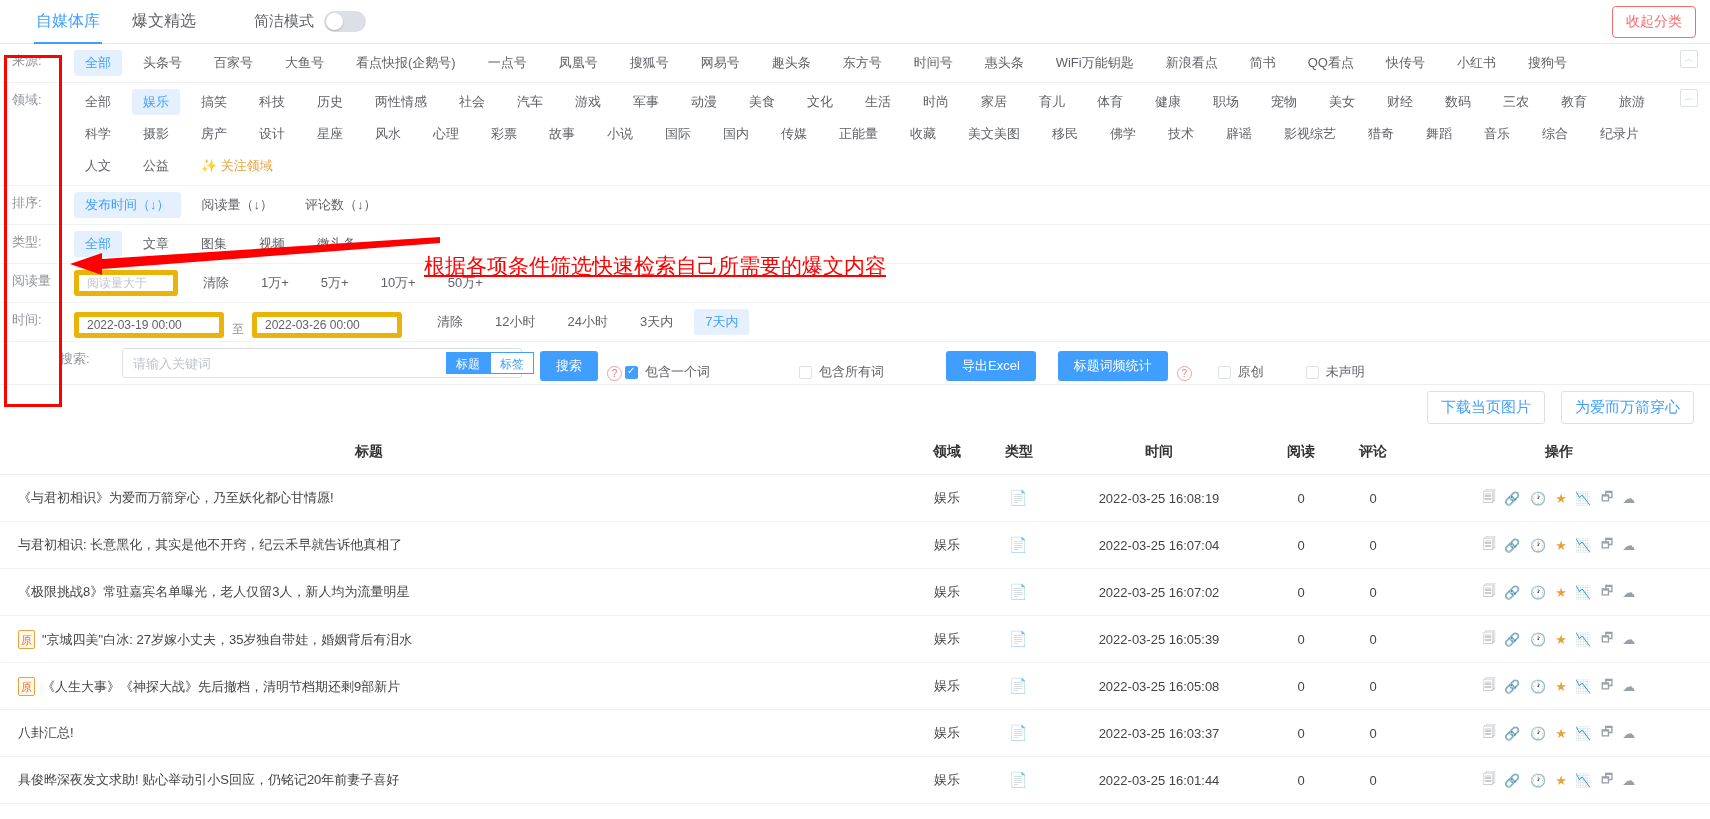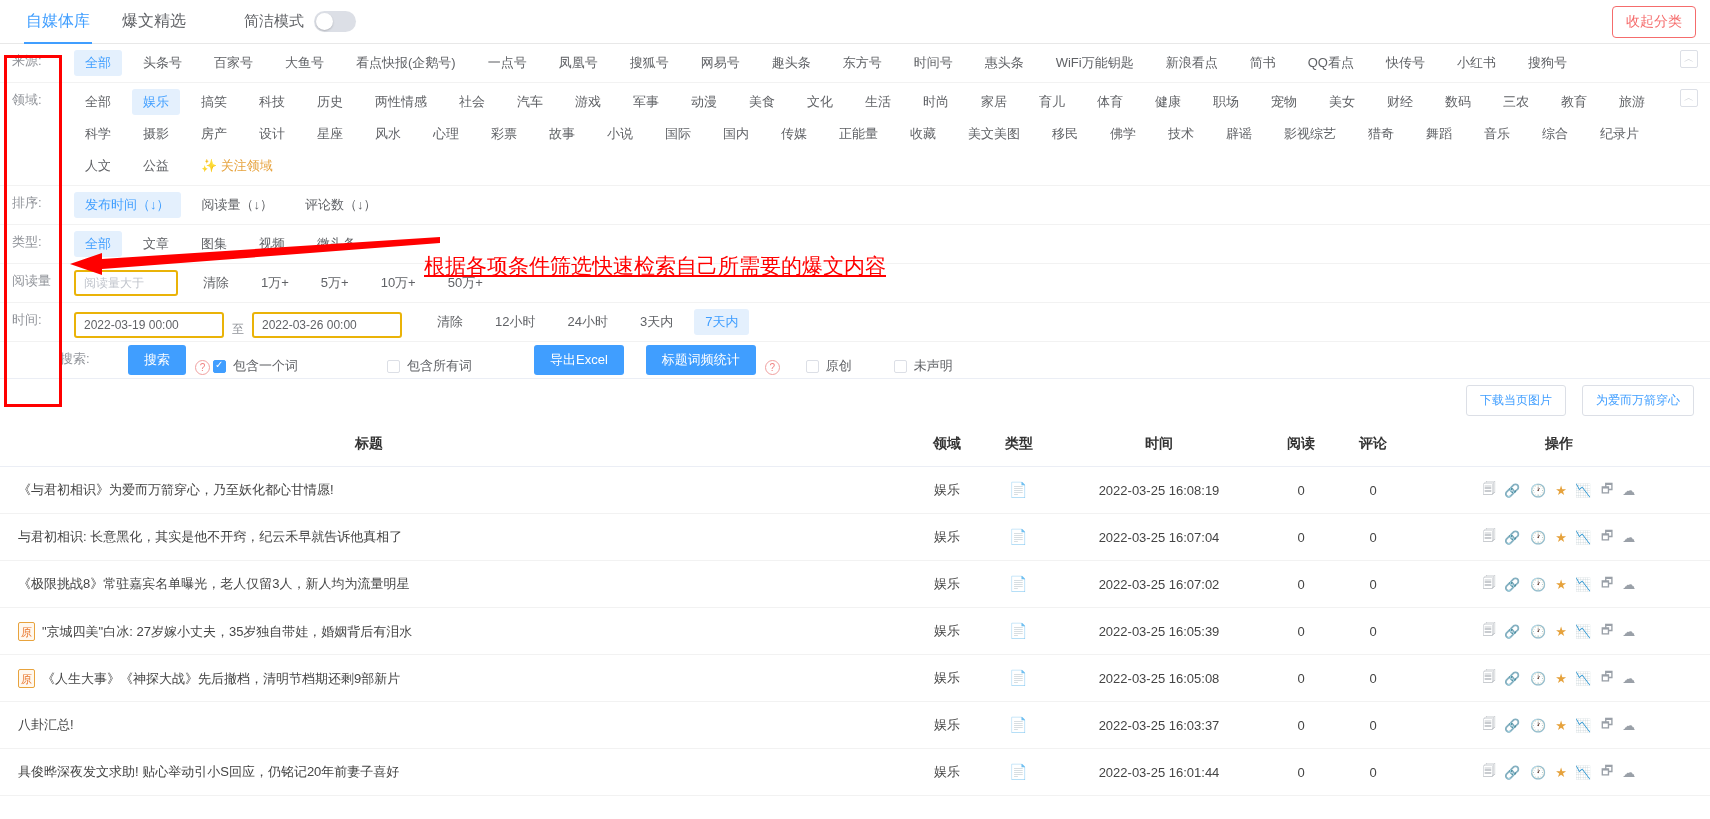--- a/index.html
+++ b/index.html
@@ -12,21 +12,21 @@
     font-size: 13px;
     color: #333;
   }
   #app { position: relative; width: 1710px; height: 819px; background:#fff; }
 
   
   .topbar {
     height: 44px;
     display: flex;
     align-items: center;
-    padding-left: 24px;
+    padding-left: 34px;
     border-bottom: 1px solid #e8e8e8;
     background: #fff;
     position: relative;
   }
   .top-tab {
     font-size: 16px;
     color: #606266;
     margin-right: 28px;
     padding: 10px 2px 11px 2px;
     cursor: pointer;
@@ -96,21 +96,21 @@
   .fold-icon {
     position: absolute; right: 12px; top: 6px;
     width: 18px; height: 18px;
     border: 1px solid #dcdfe6; border-radius: 2px;
     color: #c0c4cc; font-size: 10px; line-height: 16px; text-align: center;
     cursor: pointer; background: #fff;
   }
 
   
   .inp {
-    border: 2px solid #eab308; border-radius: 3px;
+    border: 5px solid #eab308; border-radius: 3px;
     height: 26px; padding: 0 8px; font-size: 12px; color: #606266;
     background: #fff; outline: none;
     font-family: "Liberation Sans", sans-serif;
   }
   .inp::placeholder { color: #c0c4cc; }
   .inp.read { width: 104px; margin: 3px 14px 3px 0; }
   .inp.date { width: 150px; }
   .date-sep { color: #909399; margin: 0 8px; font-size: 12px; }
   .kw-wrap {
     position: relative; display: inline-flex; align-items: center;
@@ -168,21 +168,21 @@
   .anno-arrow { position: absolute; pointer-events: none; }
 
   
   .dl-row {
     display:flex; justify-content:flex-end; align-items:center;
     padding: 6px 16px 6px 0; gap: 16px;
     border-top: 1px solid #ebeef5;
   }
   .dl-btn {
     border: 1px solid #dcdfe6; border-radius: 3px; background:#fff;
-    color: #409eff; font-size: 12px; padding: 6px 13px; cursor:pointer;
+    color: #409eff; font-size: 15px; padding: 6px 13px; cursor:pointer;
     font-family:"Liberation Sans", sans-serif;
   }
   table.grid { width: 100%; border-collapse: collapse; table-layout: fixed; }
   table.grid th {
     font-size: 14px; font-weight: bold; color: #333;
     padding: 13px 0; border-bottom: 1px solid #ebeef5;
     background: #fff;
   }
   table.grid td {
     font-size: 13px; color: #444;
@@ -366,20 +366,27 @@
             <span class="chip">24小时</span>
             <span class="chip">3天内</span>
             <span class="chip sel">7天内</span>
           </span>
       </div>
     </div>
 
     <div class="frow noborder">
       <div class="flabel">搜索:</div>
       <div class="fvals" style="flex-wrap:nowrap;">
+        <div class="kw-wrap">
+          <input class="kw-input" value="" placeholder="请输入关键词" style="">
+          <span class="seg">
+            <span class="seg-btn on">标题</span>
+            <span class="seg-btn off">标签</span>
+          </span>
+        </div>
         <button class="btn-blue" style="margin-left:6px;">搜索</button>
         <span class="help-icon">?</span>
         <span class="cb-wrap">
           <span class="cb checked"></span>
           <span class="cb-label">包含一个词</span>
         </span>
         <span class="cb-wrap" style="margin-left:89px;">
           <span class="cb"></span>
           <span class="cb-label">包含所有词</span>
         </span>

